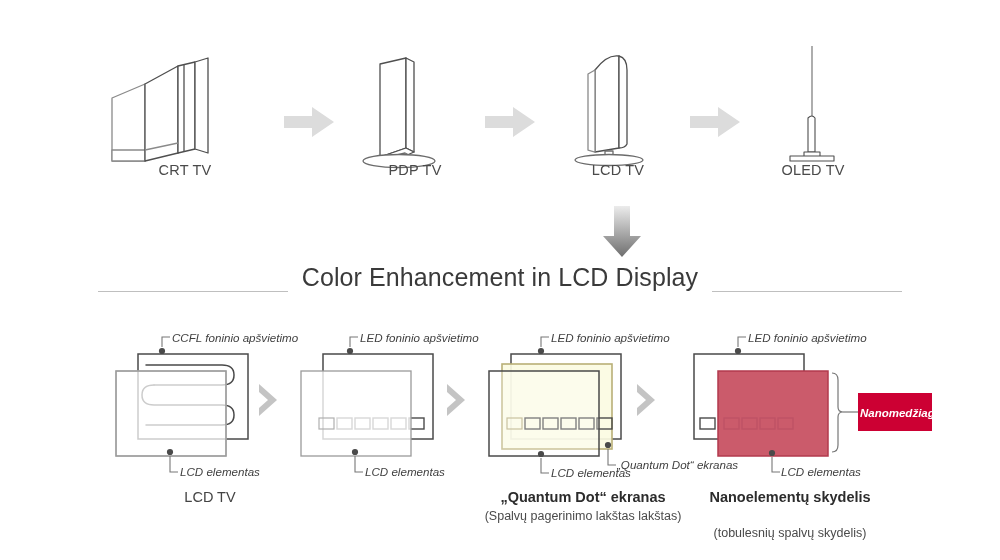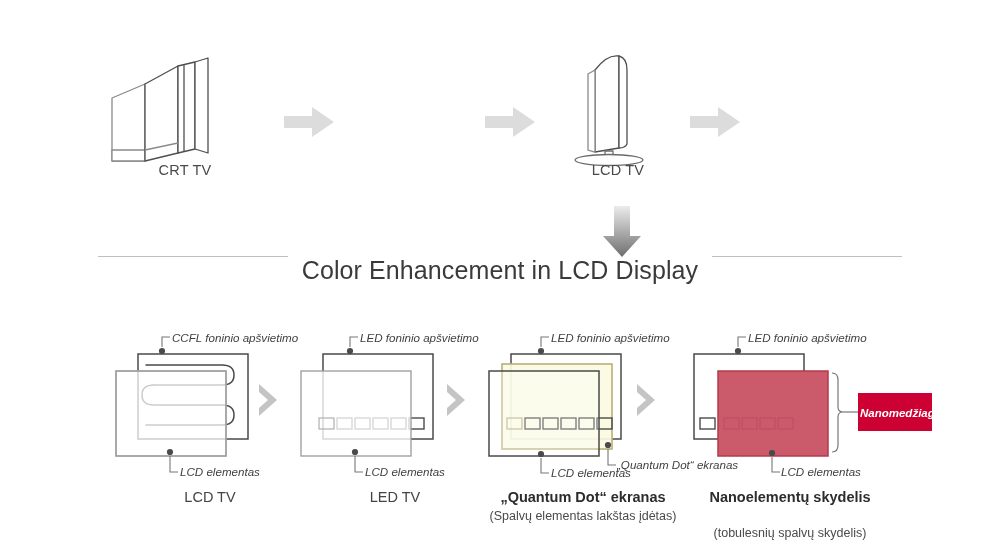--- a/index.html
+++ b/index.html
@@ -59,21 +59,21 @@
     width: 44px;
     height: 52px;
   }
   .title-band {
     position: absolute;
     left: 0;
     top: 256px;
     width: 1000px;
     height: 36px;
     display: flex;
-    align-items: flex-start;
+    align-items: flex-end;
     justify-content: center;
   }
   .title-rule {
     height: 1px;
     background: #bfbfbf;
     flex: 0 0 auto;
   }
   .title-rule.left  { width: 190px; margin-right: 14px; }
   .title-rule.right { width: 190px; margin-left: 14px; }
   .title-text {
@@ -157,20 +157,34 @@
     </div>
     <div class="tv-caption">CRT TV</div>
   </div>
 
   <div class="row-arrow" style="left:284px; top:105px;">
     <svg width="52" height="34" viewBox="0 0 52 34">
         <path d="M0 11 L28 11 L28 2 L50 17 L28 32 L28 23 L0 23 Z" fill="#dcdcdc"></path>
       </svg>
   </div>
 
+  <div class="tv-stage" style="left:330px; top:40px;">
+    <div class="tv-art">
+      <svg width="170" height="125" viewBox="0 0 170 125" fill="none">
+        <g stroke="#4f4f4f" stroke-width="1.3" fill="#ffffff" stroke-linejoin="round">
+          <path d="M50 24 L76 18 L76 108 L50 117 Z"></path>
+          <path d="M76 18 L84 22 L84 112 L76 108 Z"></path>
+          <path d="M50 117 L76 108 L84 112 L66 120 Z"></path>
+          <path d="M55 118 L75 113 L83 117 L62 123 Z" stroke="#6b6b6b"></path>
+          <ellipse cx="69" cy="121" rx="36" ry="6.5" stroke="#6b6b6b"></ellipse>
+        </g>
+      </svg>
+    </div>
+    <div class="tv-caption">PDP TV</div>
+  </div>
 
   <div class="row-arrow" style="left:485px; top:105px;">
     <svg width="52" height="34" viewBox="0 0 52 34">
         <path d="M0 11 L28 11 L28 2 L50 17 L28 32 L28 23 L0 23 Z" fill="#dcdcdc"></path>
       </svg>
   </div>
 
   <div class="tv-stage" style="left:533px; top:40px;">
     <div class="tv-art">
       <svg width="170" height="125" viewBox="0 0 170 125" fill="none">
@@ -185,20 +199,33 @@
     </div>
     <div class="tv-caption">LCD TV</div>
   </div>
 
   <div class="row-arrow" style="left:690px; top:105px;">
     <svg width="52" height="34" viewBox="0 0 52 34">
         <path d="M0 11 L28 11 L28 2 L50 17 L28 32 L28 23 L0 23 Z" fill="#dcdcdc"></path>
       </svg>
   </div>
 
+  <div class="tv-stage" style="left:728px; top:40px;">
+    <div class="tv-art">
+      <svg width="170" height="125" viewBox="0 0 170 125" fill="none">
+        <g stroke="#6b6b6b" stroke-width="1.1" fill="#ffffff" stroke-linejoin="round">
+          <line x1="84" y1="6" x2="84" y2="78"></line>
+          <path d="M80 78 Q84 74 87 78 L87 112 L80 112 Z" stroke="#4f4f4f"></path>
+          <path d="M76 112 L92 112 L92 118 L76 118 Z" stroke="#4f4f4f"></path>
+          <path d="M62 116 L106 116 L106 121 L62 121 Z" stroke="#4f4f4f"></path>
+        </g>
+      </svg>
+    </div>
+    <div class="tv-caption">OLED TV</div>
+  </div>
 
   <div class="down-arrow">
     <svg width="44" height="52" viewBox="0 0 44 52">
       <defs>
         <linearGradient id="dgrad" x1="0" y1="0" x2="0" y2="1">
           <stop offset="0%" stop-color="#ececec"></stop>
           <stop offset="100%" stop-color="#6e6e6e"></stop>
         </linearGradient>
       </defs>
       <path d="M14 0 L30 0 L30 30 L41 30 L22 51 L3 30 L14 30 Z" fill="url(#dgrad)"></path>
@@ -262,21 +289,20 @@
 
         <rect x="6" y="46" width="110" height="85" fill="#ffffff" fill-opacity="0.78" stroke="#9a9a9a" stroke-width="1.3"></rect>
         <g stroke="#b0b0b0" stroke-width="1.2" fill="none">
           <rect x="24" y="93" width="15" height="11"></rect>
         </g>
         <circle cx="60" cy="127" r="3.1" fill="#4a4a4a"></circle>
         <path d="M60 131 L60 147 L68 147" stroke="#777" stroke-width="1.1" fill="none"></path>
         <text x="70" y="151" font-size="11.6" fill="#3f3f3f">LCD elementas</text>
       </svg>
     </div>
-    <div class="panel-title">LED TV</div>
   </div>
 
   <div class="chev" style="left:443px; top:382px;">
     <svg width="30" height="36" viewBox="0 0 30 36">
         <path d="M4 2 L22 18 L4 34 L4 26 L13 18 L4 10 Z" fill="#c4c4c4"></path>
       </svg>
   </div>
 
   <div class="panel-group" style="left:483px; top:325px;">
     <div class="panel-art">
@@ -305,21 +331,21 @@
         <circle cx="125" cy="120" r="3.1" fill="#4a4a4a"></circle>
         <path d="M125 124 L125 140 L133 140" stroke="#777" stroke-width="1.1" fill="none"></path>
         <text x="134" y="144" font-size="11.6" fill="#3f3f3f">„Quantum Dot“ ekranas</text>
 
         <circle cx="58" cy="129" r="3.1" fill="#4a4a4a"></circle>
         <path d="M58 133 L58 148 L66 148" stroke="#777" stroke-width="1.1" fill="none"></path>
         <text x="68" y="152" font-size="11.6" fill="#3f3f3f">LCD elementas</text>
       </svg>
     </div>
     <div class="panel-title bold">„Quantum Dot“ ekranas</div>
-    <div class="panel-sub">(Spalvų elementas lakštas įdėtas)</div>
+    <div class="panel-sub">(Spalvų pagerinimo lakštas lakštas)</div>
   </div>
 
   <div class="chev" style="left:633px; top:382px;">
     <svg width="30" height="36" viewBox="0 0 30 36">
         <path d="M4 2 L22 18 L4 34 L4 26 L13 18 L4 10 Z" fill="#c4c4c4"></path>
       </svg>
   </div>
 
   <div class="panel-group" style="left:680px; top:325px;">
     <div class="panel-art">

